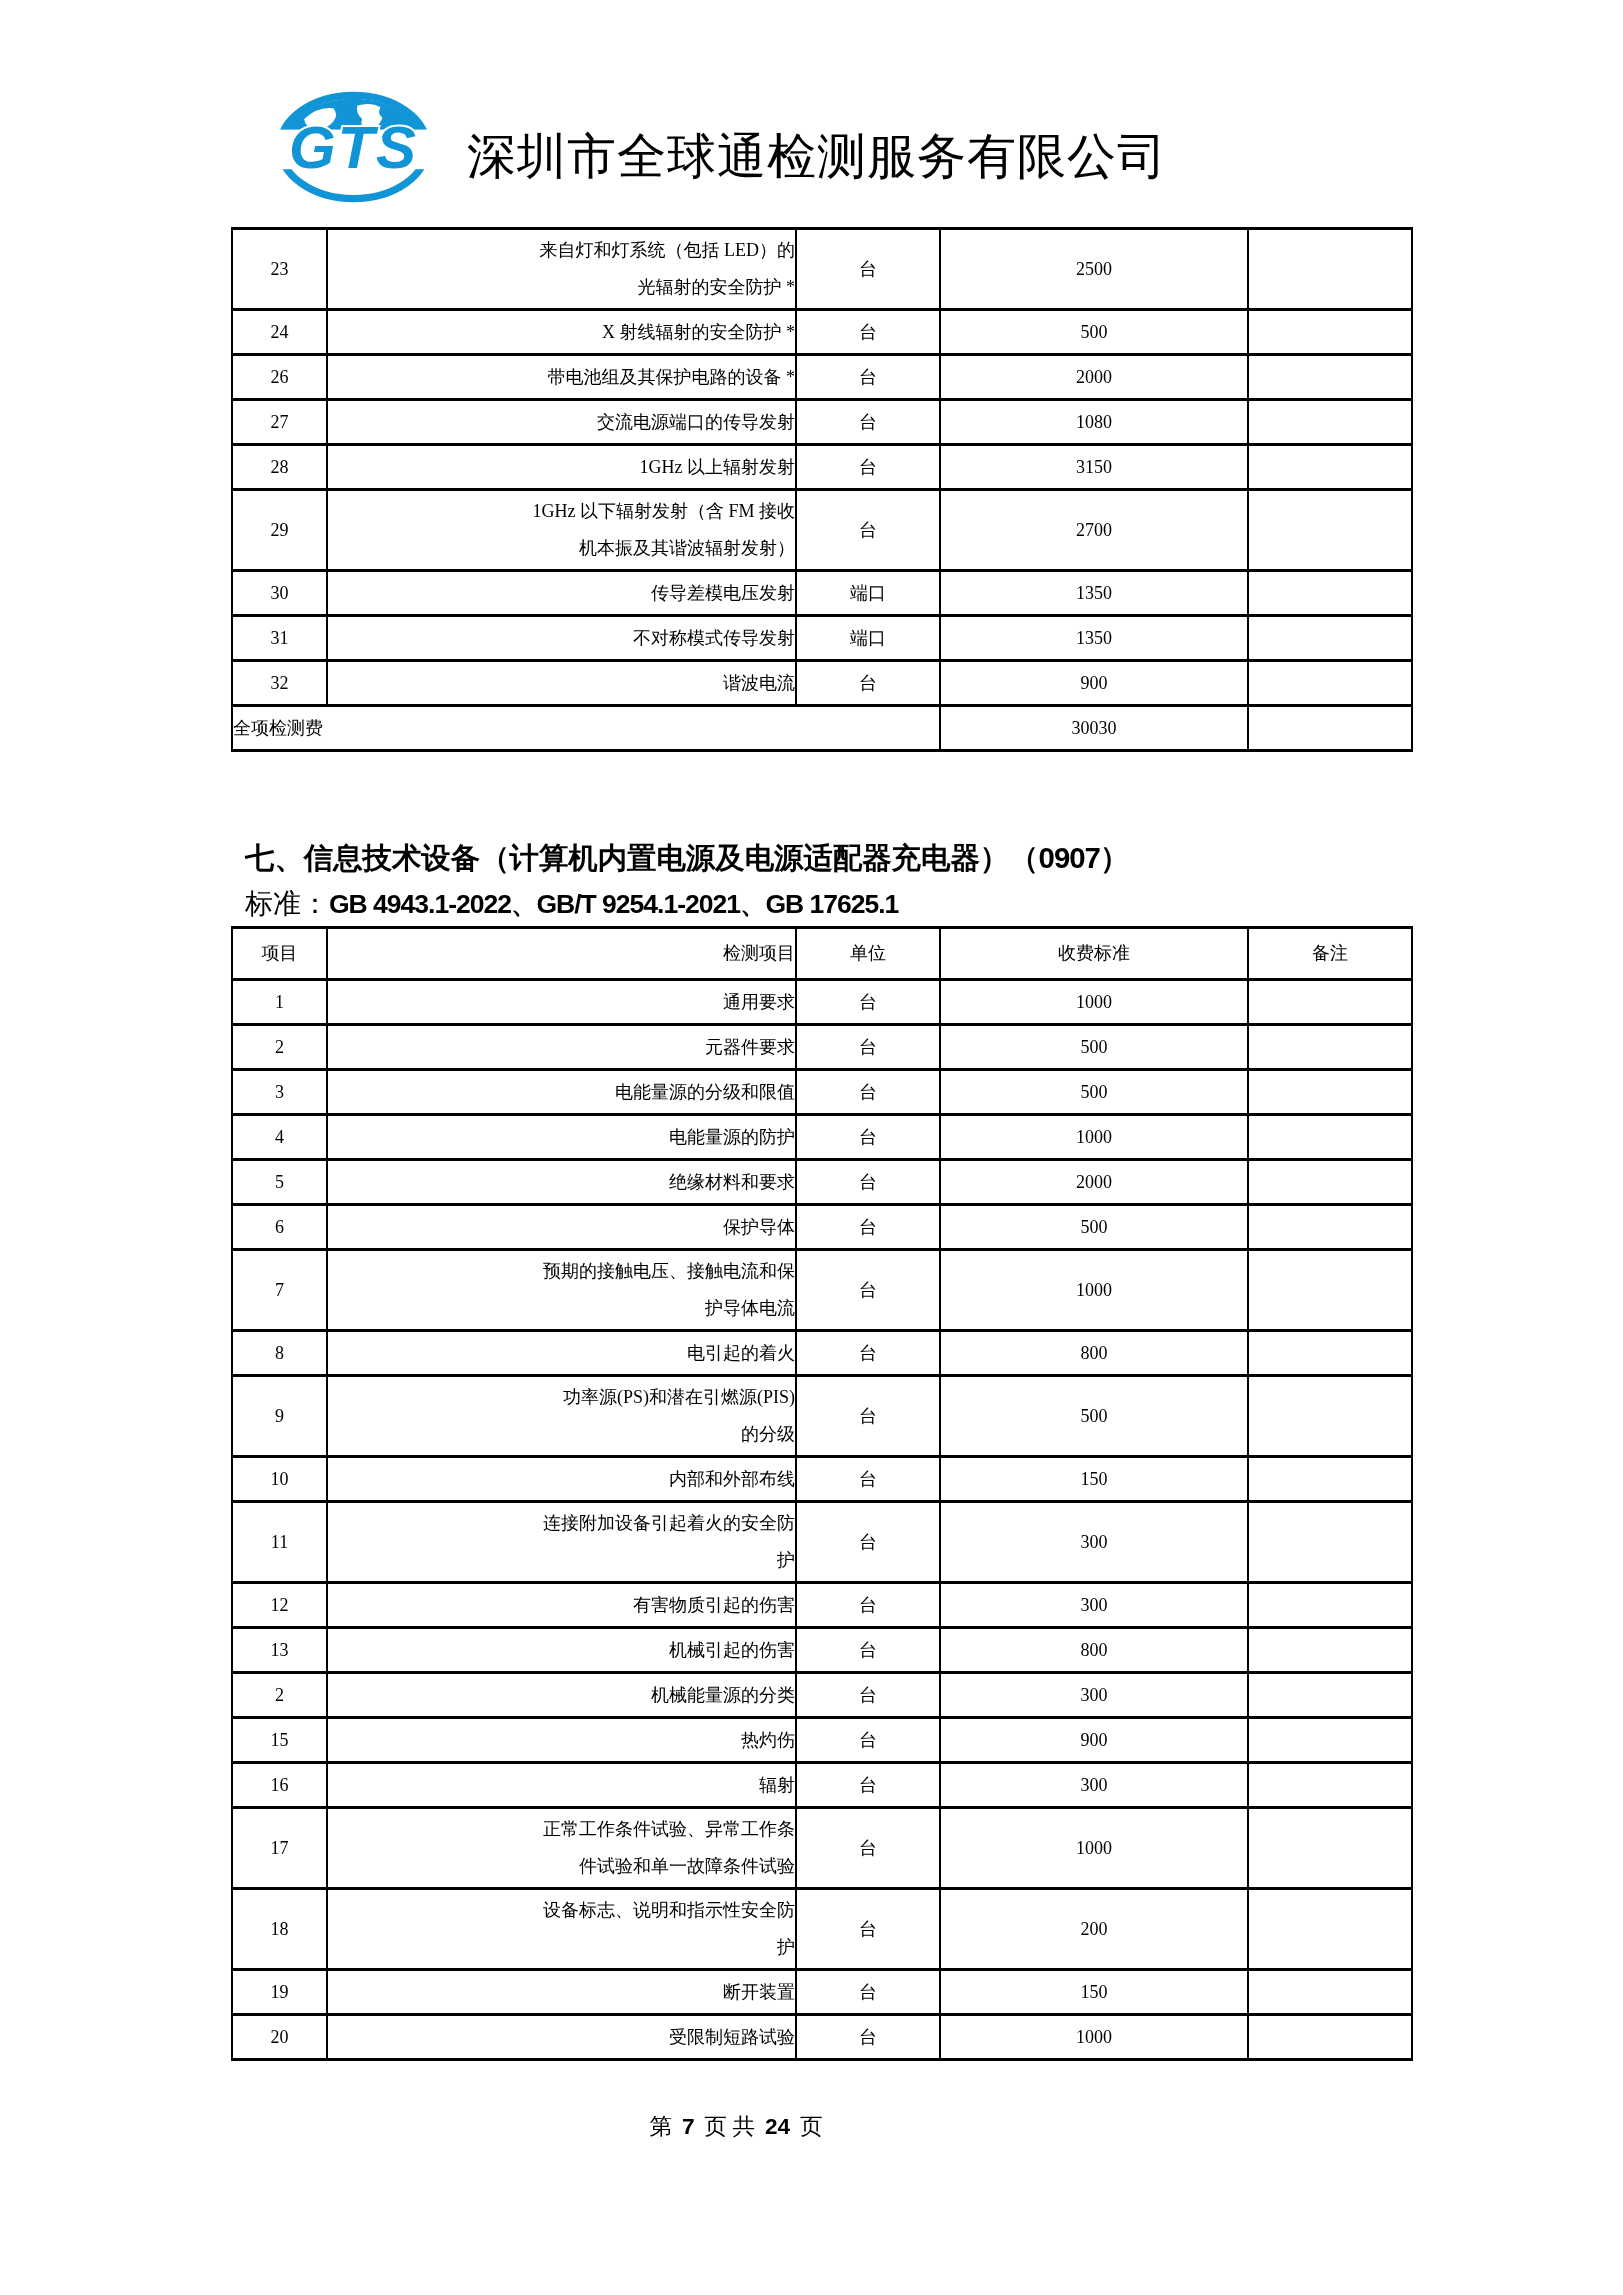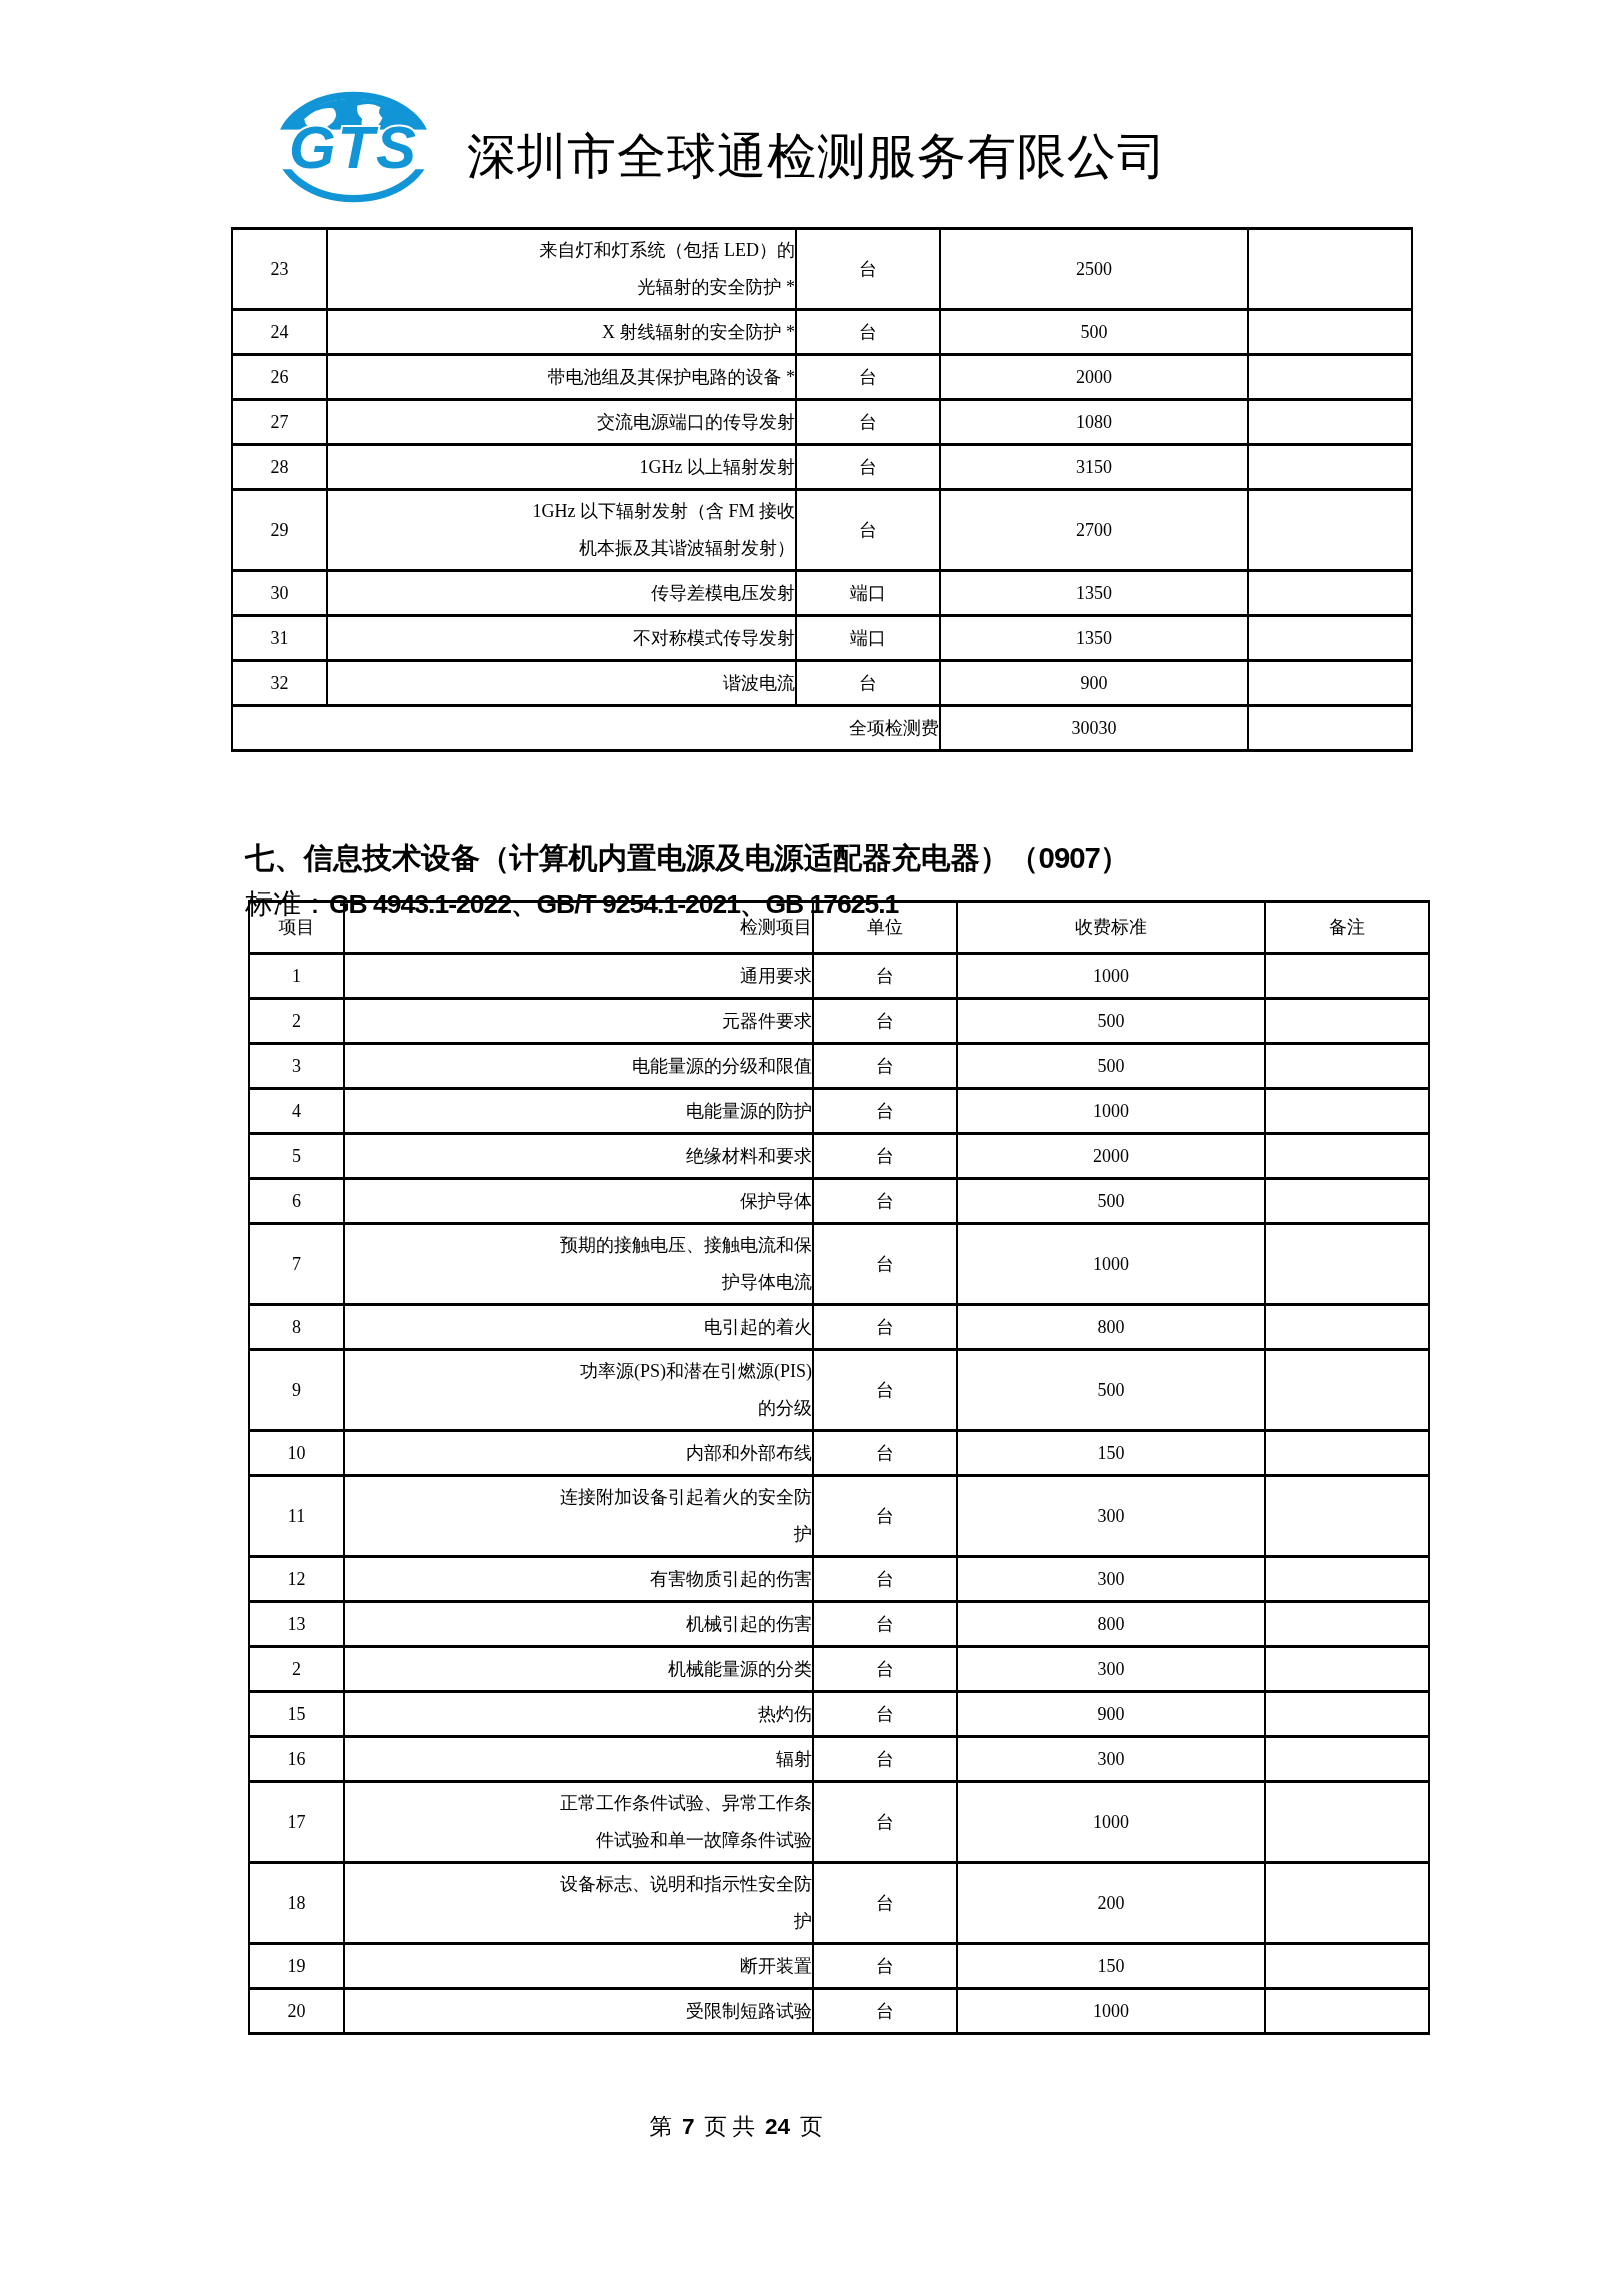--- a/index.html
+++ b/index.html
@@ -12,32 +12,32 @@
   .company{
     position:absolute;left:467px;top:130px;font-size:49px;line-height:54px;
     letter-spacing:1px;white-space:nowrap;font-weight:400;
   }
   
   table.fee{
     position:absolute;left:231px;width:1179px;border-collapse:collapse;table-layout:fixed;
     font-size:18px;
   }
   #table1{top:227px;}
-  #table2{top:900px;margin-left:17px;}
+  #table2{top:926px;}
   col.c-no{width:95px}col.c-item{width:469px}col.c-unit{width:144px}
   col.c-fee{width:308px}col.c-rem{width:164px}
   table.fee td,table.fee th{
     border:2px solid #000;border-top-width:3.4px;border-bottom-width:3.4px;
     height:38px;line-height:37px;padding:2px 0;vertical-align:middle;
     font-weight:normal;overflow:hidden;
   }
   table.fee thead th{height:45px;}
   .col-no,.col-unit,.col-fee,.col-rem{text-align:center;}
   .col-item{text-align:right;padding-left:16.7px;padding-right:14.7px;white-space:pre-line;}
-  .total-label{text-align:right;}
+  .total-label{text-align:left;}
   .total-row td{height:42px;}
   
   .section-title{
     position:absolute;left:245px;top:838px;font-size:29.4px;line-height:40px;
     font-weight:bold;white-space:nowrap;
   }
   .standard{
     position:absolute;left:245px;top:886px;font-size:28px;line-height:35px;white-space:nowrap;
   }
   .sans-num{font-family:"Liberation Sans","DejaVu Sans",sans-serif;font-weight:bold;letter-spacing:-1px;}

